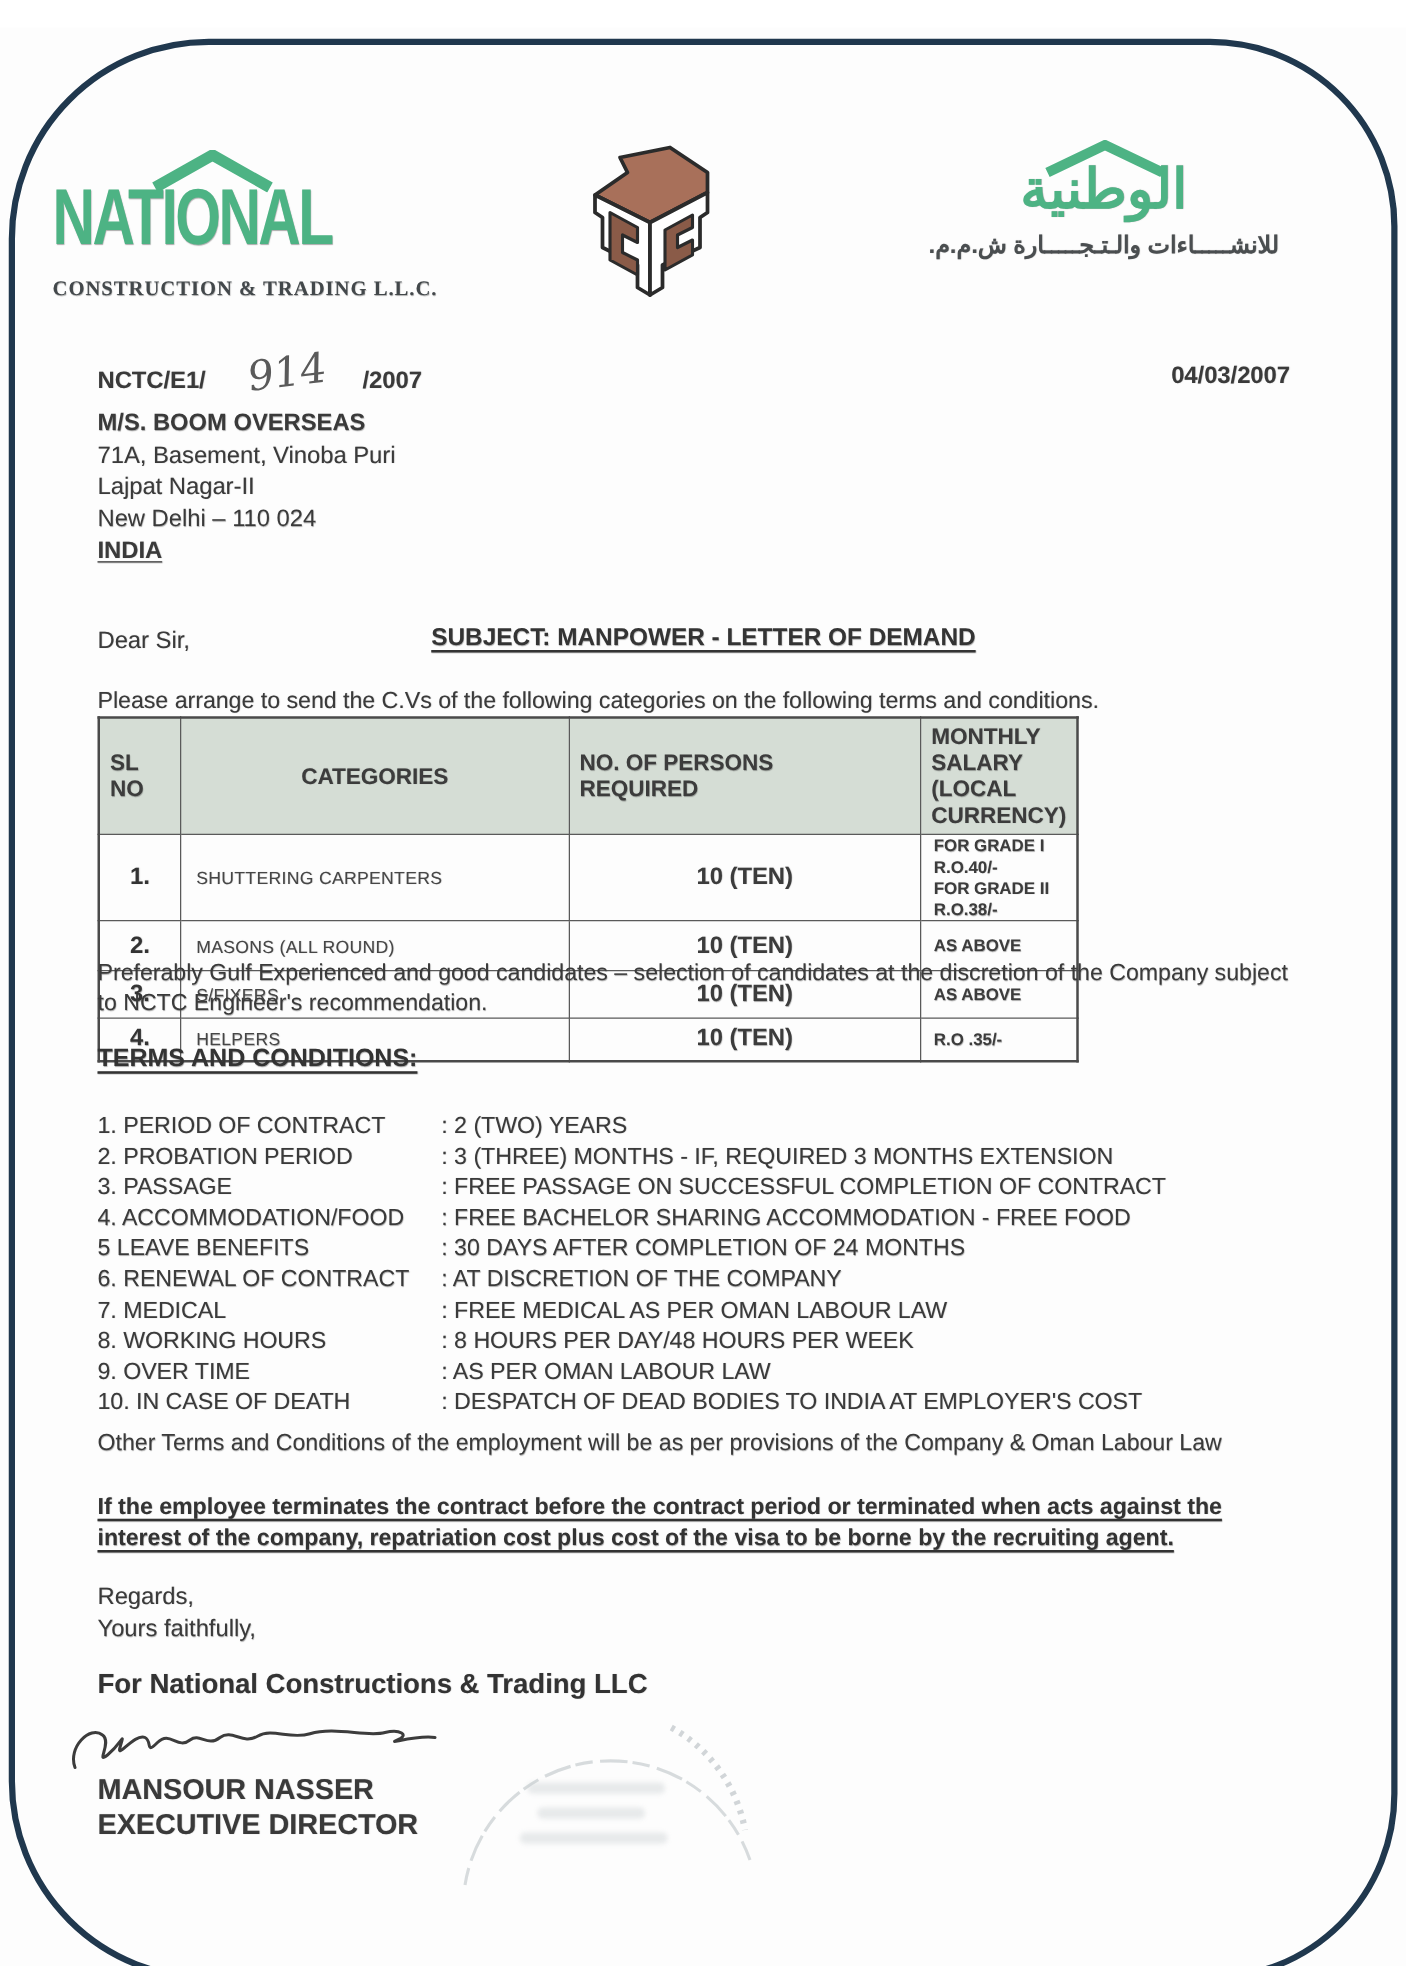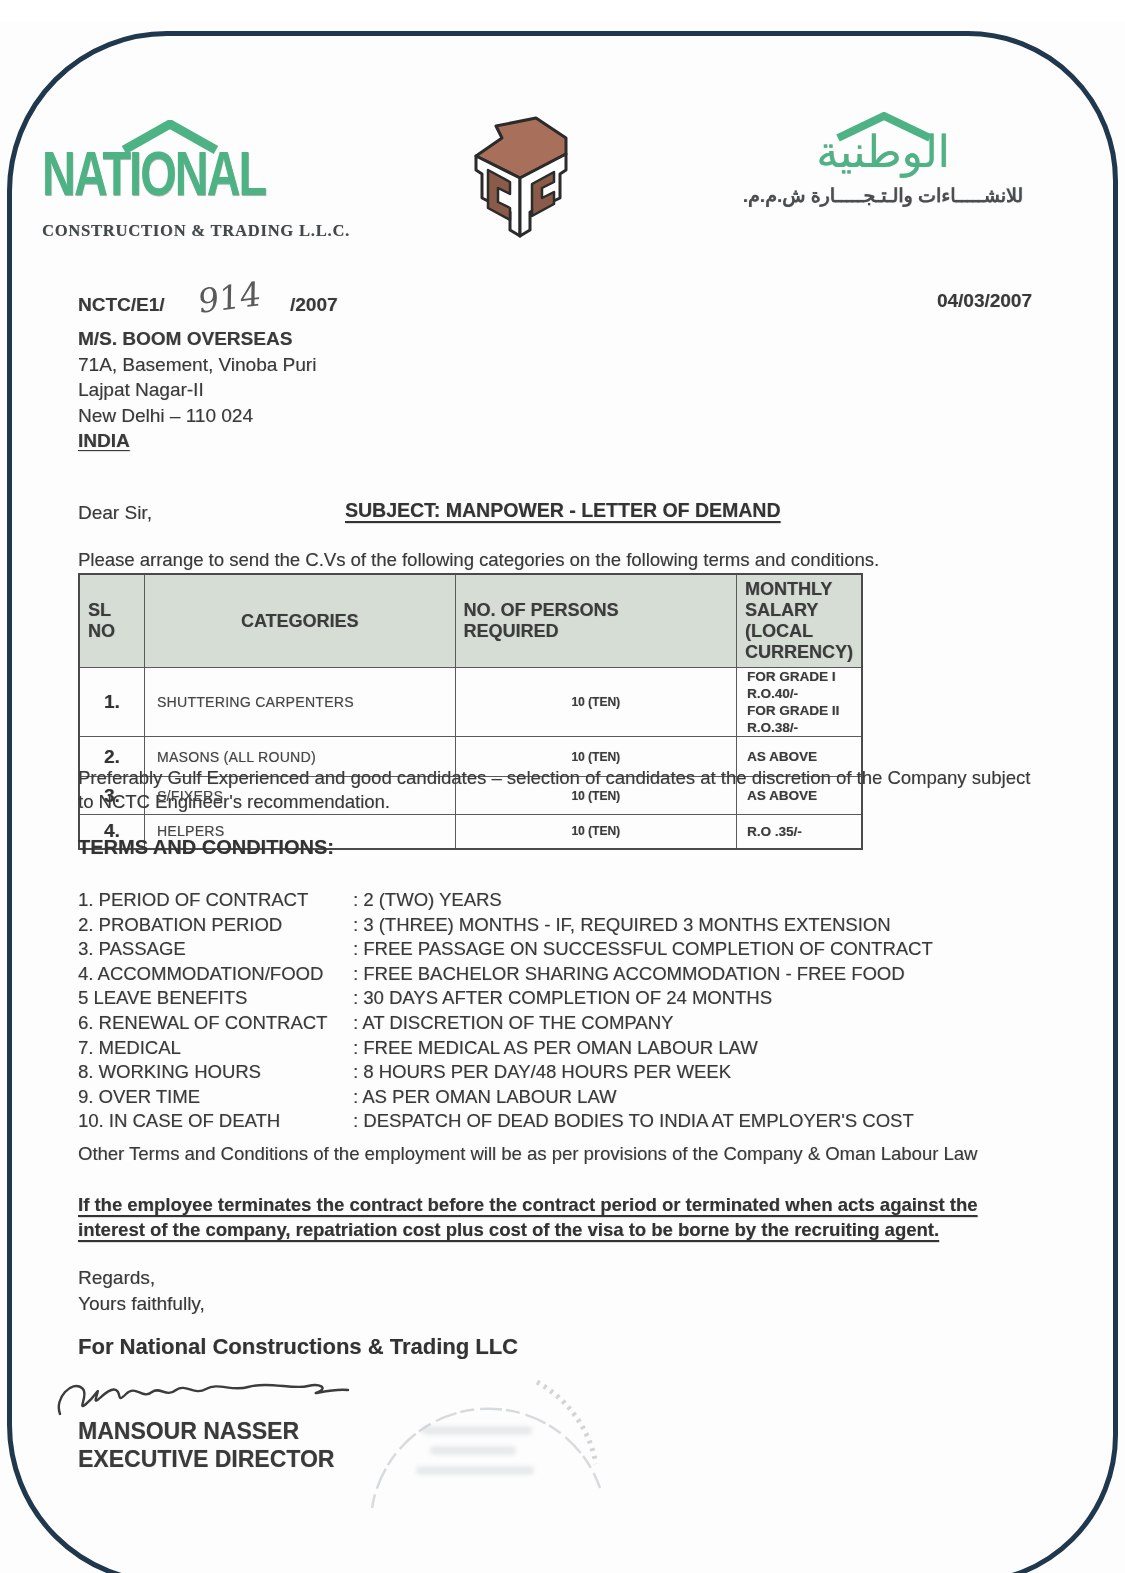--- a/index.html
+++ b/index.html
@@ -26,21 +26,21 @@
   }
   .logo-left .subtitle {
     margin-top:30px; font-size:16.5px; font-weight:bold;
     letter-spacing:0.8px; color:#43484b;font-family:Liberation Serif, serif;
   }
   .emblem { position:absolute; left:452px; top:88px; }
   .logo-right { position:absolute; left:738px; top:90px; width:290px; text-align:center; direction:rtl; }
   .logo-right .roof { position:absolute; left:96px; top:0; }
   .logo-right .arabic-main {
     display:block; margin-top:16px; color:#4db384;
-    font-size:44px; font-weight:normal; line-height:1.1;
+    font-size:44px; font-weight:bold; line-height:1.1;
   }
   .logo-right .arabic-sub {
     display:block; margin-top:8px; color:#4a4e50;
     font-size:19px; font-weight:bold;
   }
 
   
   .ref-row { position:absolute; left:78px; top:264px; width:969px; height:46px; }
   .ref-prefix { position:absolute; left:0; top:8px; font-size:19px; font-weight:bold; color:#3a3a3a; }
   .ref-hand {
@@ -69,33 +69,33 @@
     border-collapse:collapse; border:2.5px solid #4a4a4a;
   }
   table.demand th, table.demand td { border:1.6px solid #5a5a5a; vertical-align:middle; }
   table.demand thead th { background:#d5ddd5; font-size:18px; color:#3c3c3c; padding:4px 8px; line-height:21px; }
   th.h-sl { width:68px; text-align:left; }
   th.h-cat { width:332px; text-align:center; }
   th.h-per { width:302px; text-align:left; }
   th.h-sal { text-align:left; }
   td.c-sl { text-align:center; font-weight:bold; font-size:19px; color:#333; }
   td.c-cat { padding-left:12px; font-size:14px; letter-spacing:0.3px; color:#464646; }
-  td.c-per { text-align:center; font-weight:bold; font-size:12px; color:#3c3c3c; }
+  td.c-per { text-align:center; font-weight:bold; font-size:19px; color:#3c3c3c; }
   td.c-sal { padding-left:10px; font-weight:bold; font-size:13.5px; line-height:17px; color:#3c3c3c; }
   tr.r1 td { height:50px; }
   tr.r2 td { height:40px; }
   tr.r3 td { height:38px; }
   tr.r4 td { height:34px; }
 
   .table-note { position:absolute; left:78px; top:744px; width:962px; font-size:18.5px; line-height:24px; color:#3a3a3a; }
 
   
   .terms-heading {
     position:absolute; left:78px; top:814px; font-size:20px; font-weight:bold; color:#333;
-    text-decoration-thickness:2px; text-underline-offset:4px;
+    text-decoration:underline; text-decoration-thickness:2px; text-underline-offset:4px;
   }
   .terms-list { position:absolute; left:78px; top:866px; width:965px; font-size:18.5px; color:#3a3a3a; }
   .term-row { display:flex; line-height:24.6px; }
   .t-label { flex:0 0 275px; }
   .t-value { flex:1; }
   .t-cont { padding-left:11px; }
 
   .other-terms { position:absolute; left:78px; top:1120px; width:945px; font-size:18.5px; line-height:24.5px; color:#3a3a3a; }
   .warning {
     position:absolute; left:78px; top:1170px; width:962px;

